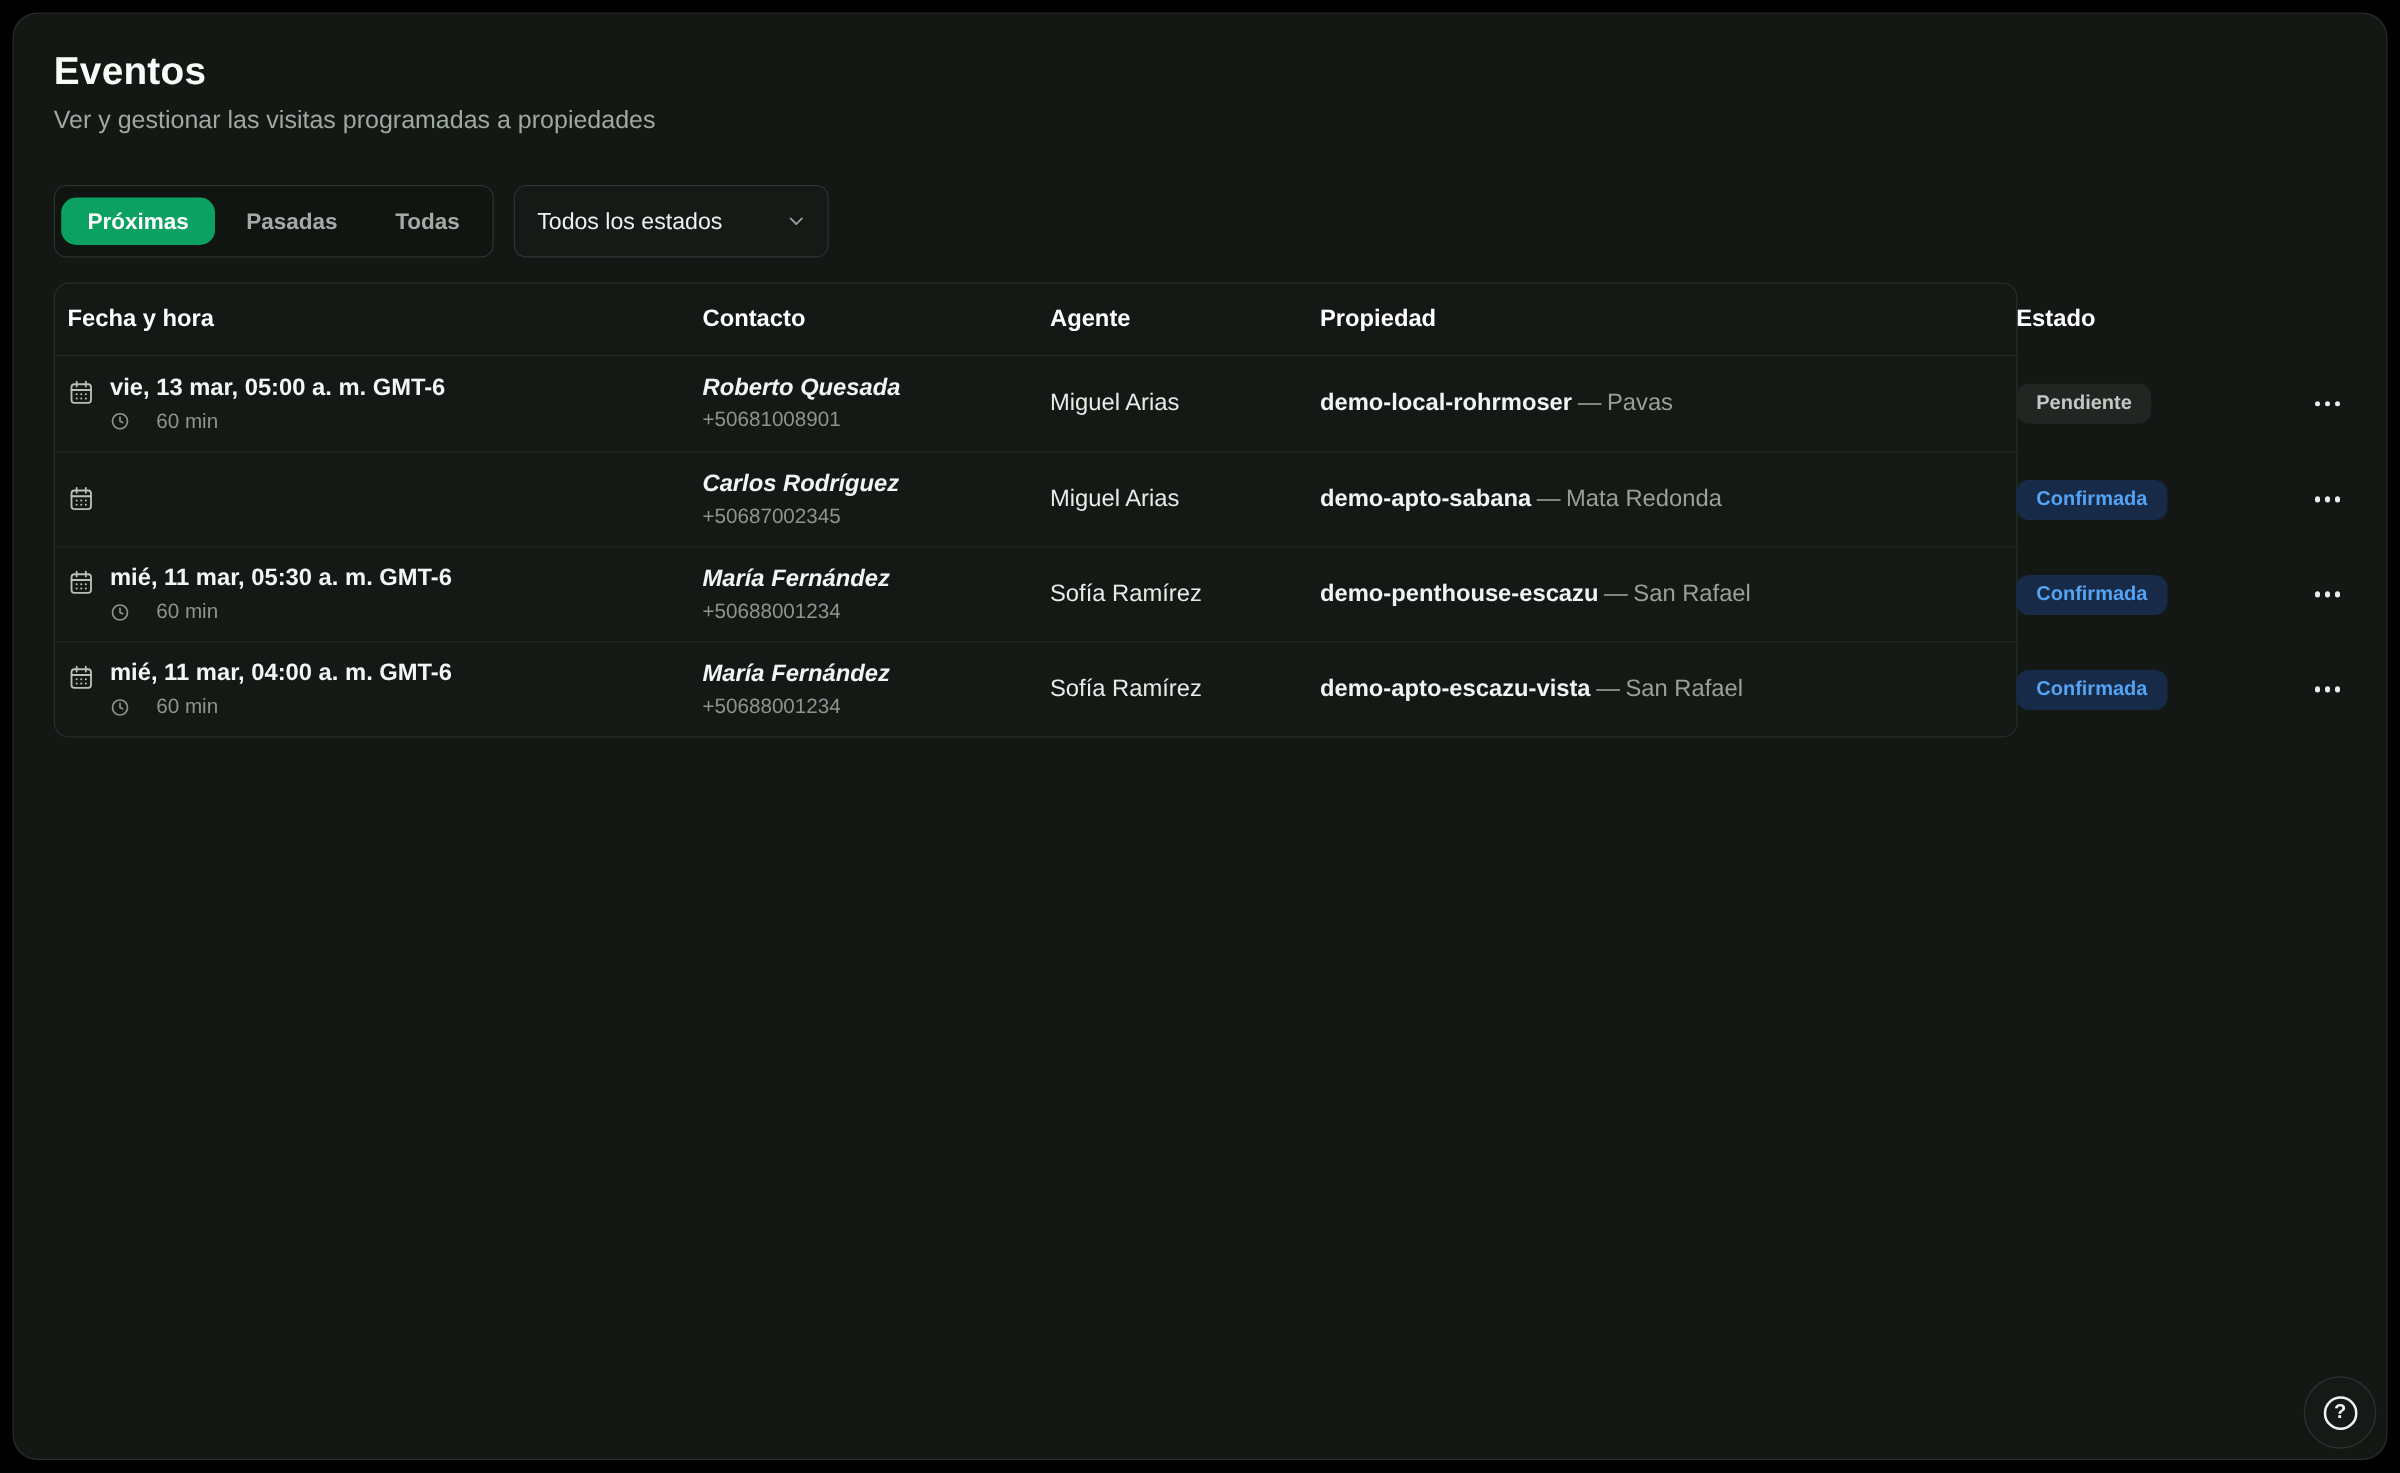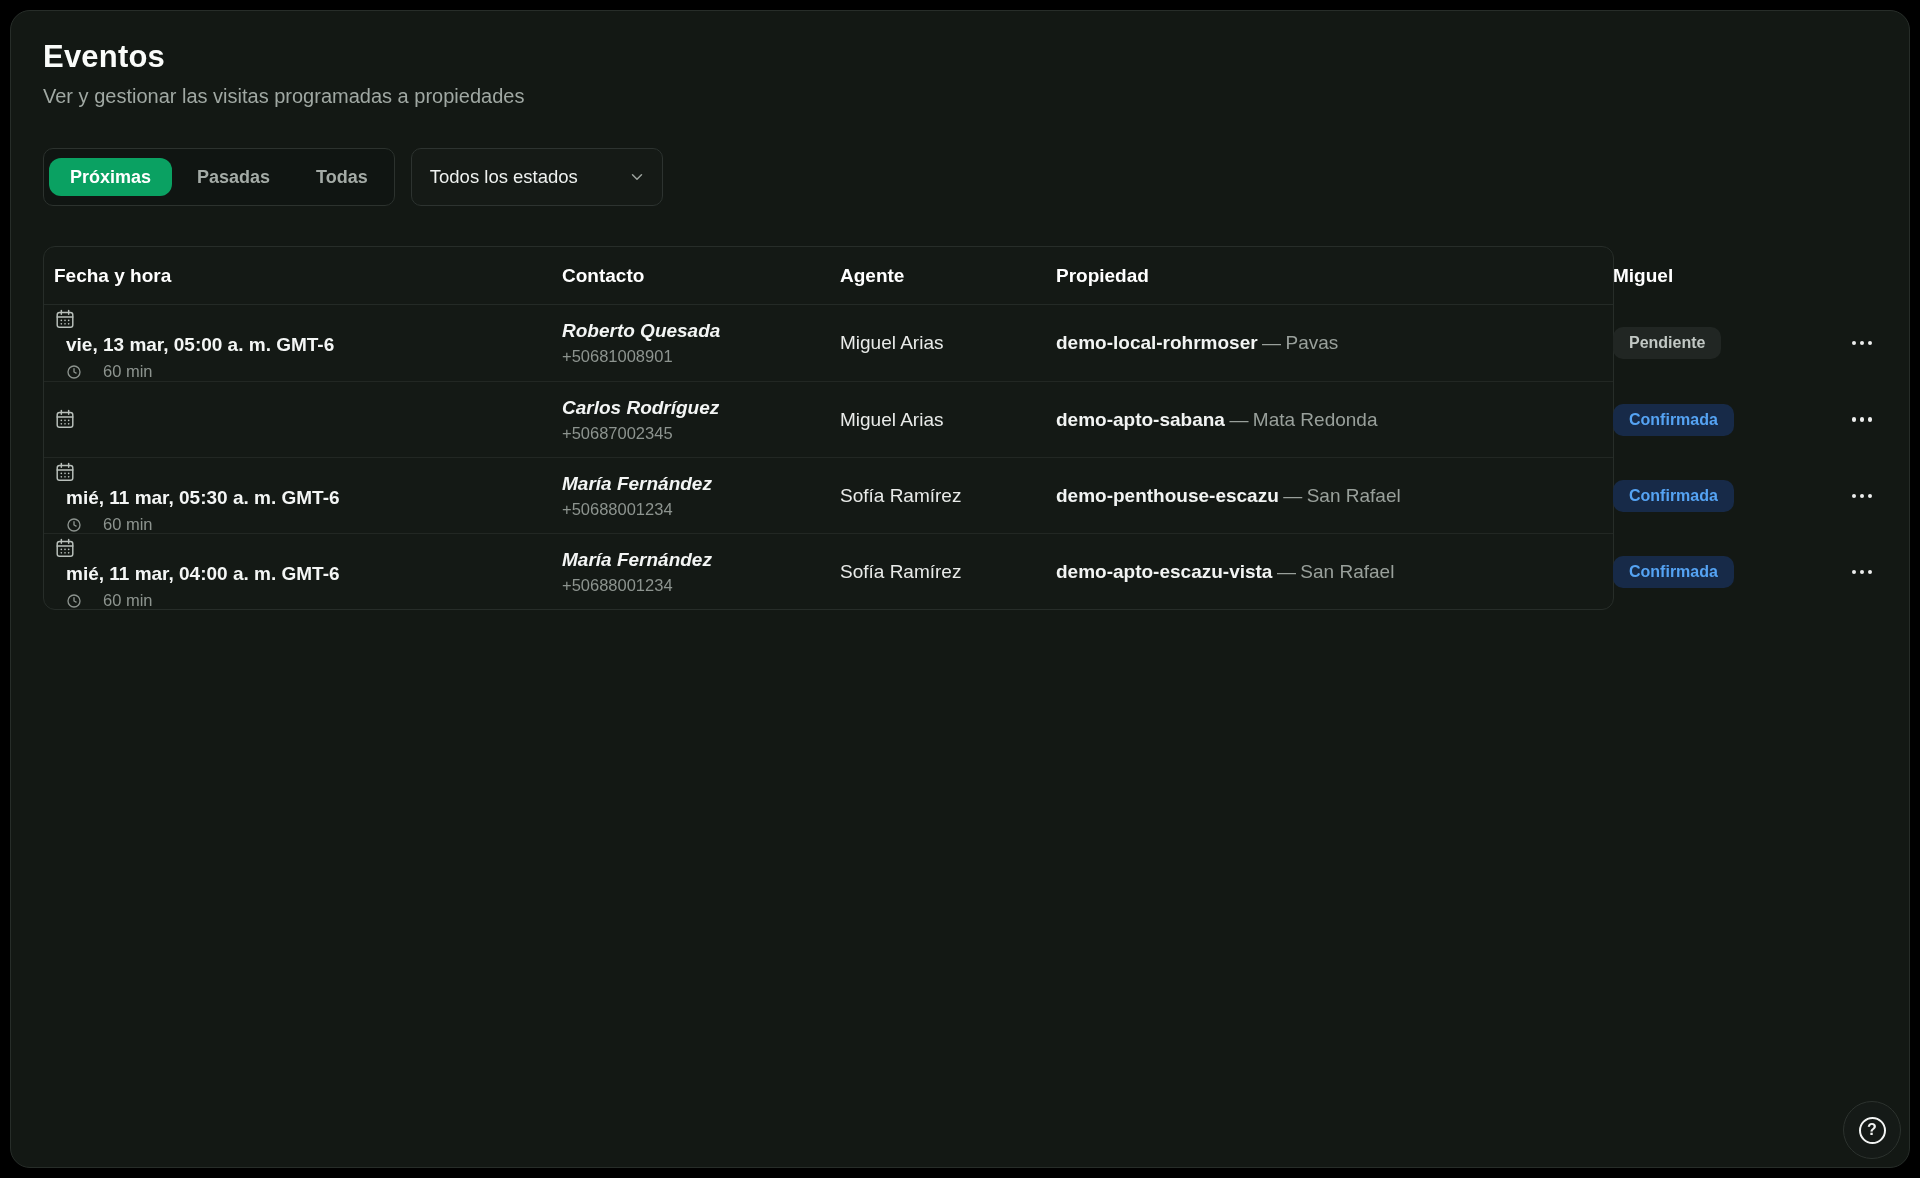--- a/index.html
+++ b/index.html
@@ -32,36 +32,36 @@
 
   .select {
     display:flex; align-items:center; justify-content:space-between;
     width:252px; background:#151a16; border:1px solid #2d3330; border-radius:10px;
     padding:0 16px 0 18px; cursor:pointer;
   }
   .select-label { color:#eef1ef; font-size:18.5px; }
   .select svg { color:#9aa19c; }
 
   .table {
-    width:1571px; margin-top:40px;
+    width:1571px; margin-top:20px;
     border:1px solid #272d29; border-radius:12px;
     background:#141915;
   }
   .thead, .trow {
     display:grid;
     grid-template-columns:518px 278px 216px 557px 229px 1fr;
     align-items:center;
   }
   .thead { height:58px; border-bottom:1px solid #242a26; }
   .th { color:#ffffff; font-size:19px; font-weight:700; }
   .th:first-child { padding-left:10px; }
   .trow { height:76px; border-top:1px solid #222723; }
   .trow:first-child { border-top:none; }
 
-  .cell-date { display:flex; align-items:flex-start; padding-left:10px;flex-direction:column; }
+  .cell-date { display:flex; align-items:flex-start; padding-left:10px; }
   .cal-icon { color:#b9c0bb; margin-top:3px; flex:0 0 auto; }
   .date-stack { margin-left:12px; }
   .date-line { color:#f4f6f5; font-size:19px; font-weight:700; }
   .duration-line { display:flex; align-items:center; gap:21px; margin-top:6px; color:#8d948f; font-size:16.5px; }
   .duration-line svg { color:#8d948f; }
 
   .contact-name { color:#f3f5f4; font-size:19px; font-weight:700;font-style:italic; }
   .contact-phone { color:#8d948f; font-size:16.5px; margin-top:5px; }
   .agent-name { color:#e9ebe9; font-size:19px; }
   .prop-name { color:#f2f4f3; font-size:19px; font-weight:700; }
@@ -125,21 +125,21 @@
         </span>
       </div>
     </div>
 
     <div class="table">
       <div class="thead">
         <div class="th">Fecha y hora</div>
         <div class="th">Contacto</div>
         <div class="th">Agente</div>
         <div class="th">Propiedad</div>
-        <div class="th">Miguel</div>
+        <div class="th">Estado</div>
         <div class="th"></div>
       </div>
       <div>
           <div class="trow">
     <div class="cell-date">
       <span class="cal-icon">
         <svg width="22" height="22" viewBox="0 0 24 24" fill="none" stroke="currentColor" stroke-width="1.6" stroke-linecap="round">
           <rect x="3.5" y="4.8" width="17" height="16.2" rx="2.5"></rect>
           <line x1="8" y1="2.6" x2="8" y2="6.8"></line>
           <line x1="16" y1="2.6" x2="16" y2="6.8"></line>

